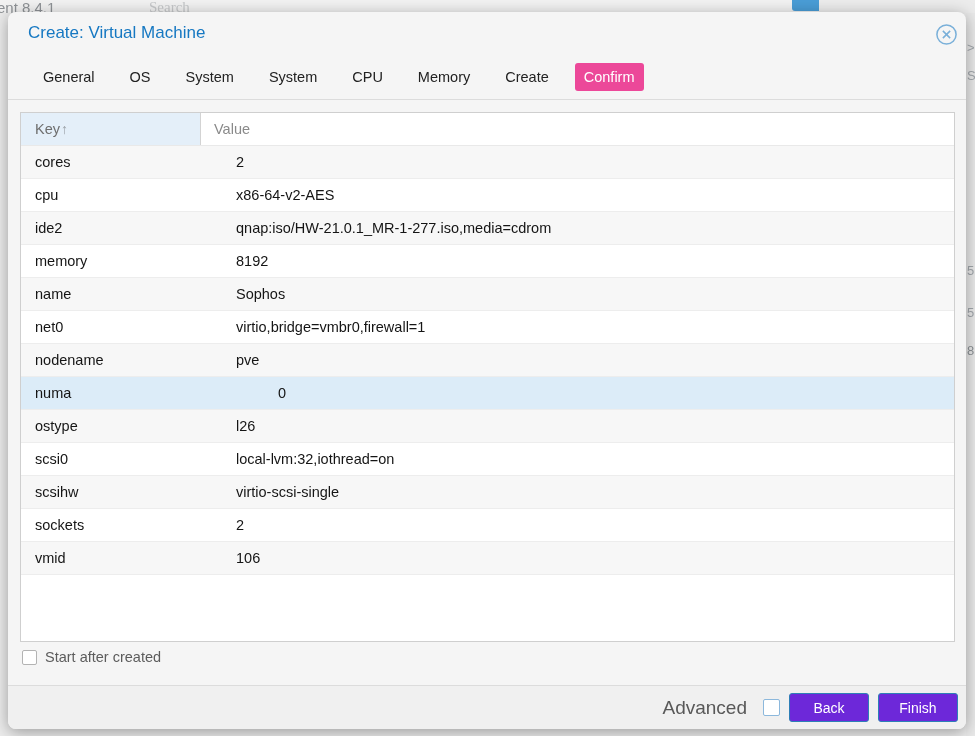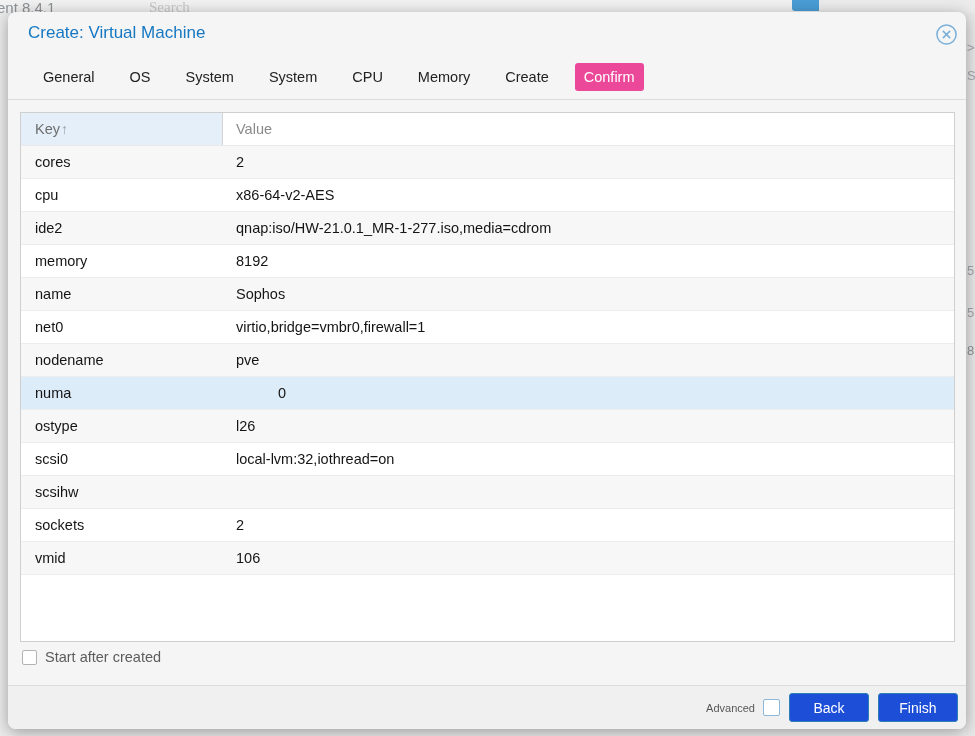--- a/index.html
+++ b/index.html
@@ -68,21 +68,21 @@
     position:absolute; left:0; right:0; top:87px; height:1px; background:#dcdcdc;
   }
 
   
   .grid {
     position:absolute; left:12px; top:100px; width:935px; height:530px;
     background:#fff; border:1px solid #cfcfcf;
   }
   .grid-header { display:flex; height:33px; border-bottom:1px solid #e9e9e9; }
   .grid-header .hcell-key {
-    width:202px; background:#e4eff9; border-right:1px solid #d3d3d3;
+    width:180px; background:#e4eff9; border-right:1px solid #d3d3d3;
     display:flex; align-items:center; padding-left:14px;
     font-size:14.5px; color:#6e6e6e; gap:1px;
   }
   .sort-arrow { color:#9aa0a6; font-size:14px; }
   .grid-header .hcell-value {
     flex:1; display:flex; align-items:center; padding-left:13px;
     font-size:14.5px; color:#8a8a8a;
   }
   .grid-row {
     display:flex; height:33px; align-items:center;
@@ -109,25 +109,25 @@
   }
   .start-option .label { margin-left:8px; font-size:14.5px; color:#5c5c5c; }
 
   
   .modal-footer {
     position:absolute; left:0; right:0; bottom:0; height:44px;
     background:#f0f0f0; border-top:1px solid #dcdcdc;
     display:flex; align-items:center; justify-content:flex-end;
     padding-right:8px;
   }
-  .advanced-label { font-size:11px; color:#585858; margin-right:8px; }
+  .advanced-label { font-size:19px; color:#585858; margin-right:16px; }
   .checkbox.blue { width:17px; height:17px; border:1px solid #8cb8dc; }
   .btn {
     height:29px; min-width:80px; margin-left:9px;
-    background:#1d4ed8; border:1px solid #2e7fb7; border-radius:3px;
+    background:#6d28d9; border:1px solid #2e7fb7; border-radius:3px;
     color:#fff; font-size:14px; font-family:"Liberation Sans",sans-serif;
     cursor:pointer;
   }
 </style>
 </head>
 <body>
 
 <div class="bg-topstrip">
   <span class="bg-env-text">ent 8.4.1</span>
   <span class="bg-search-text">Search</span>
@@ -218,20 +218,21 @@
     <div class="grid-row">
       <div class="cell-key">ostype</div>
       <div class="cell-value">l26</div>
     </div>
     <div class="grid-row">
       <div class="cell-key">scsi0</div>
       <div class="cell-value">local-lvm:32,iothread=on</div>
     </div>
     <div class="grid-row">
       <div class="cell-key">scsihw</div>
+      <div class="cell-value">virtio-scsi-single</div>
     </div>
     <div class="grid-row">
       <div class="cell-key">sockets</div>
       <div class="cell-value">2</div>
     </div>
     <div class="grid-row">
       <div class="cell-key">vmid</div>
       <div class="cell-value">106</div>
     </div>
   </div>

